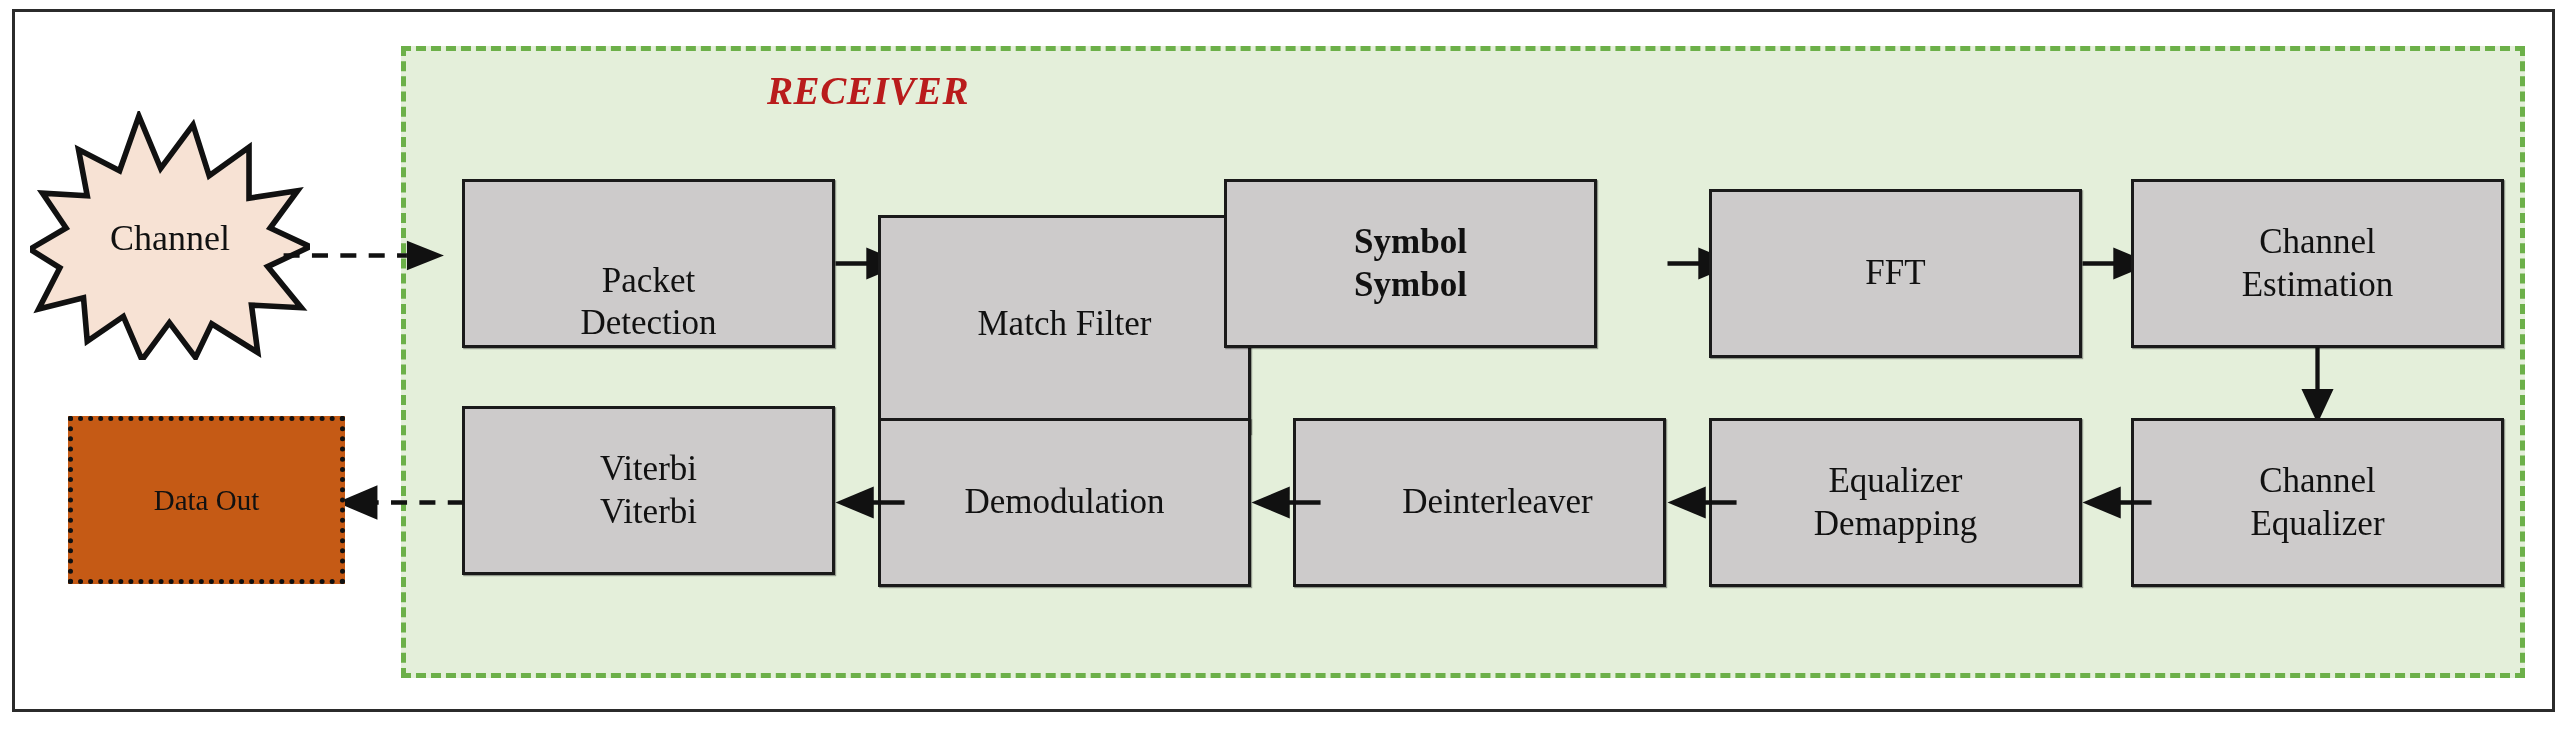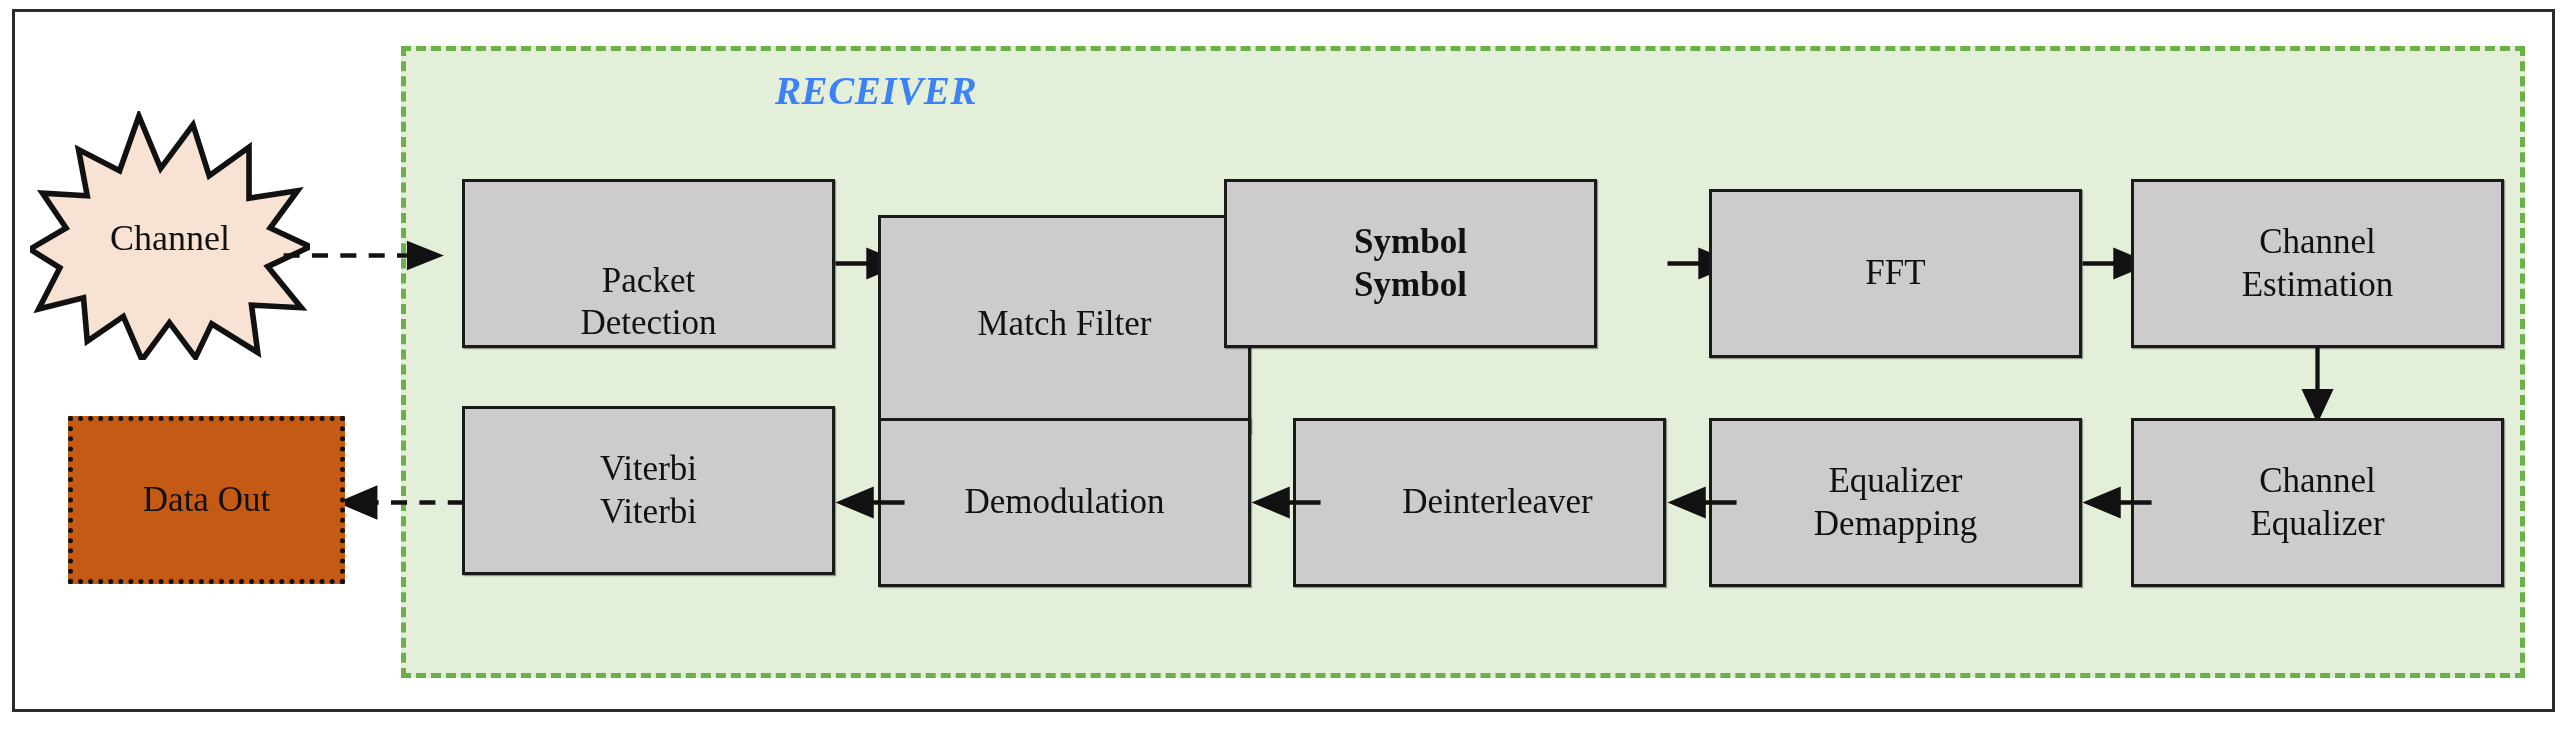--- a/index.html
+++ b/index.html
@@ -11,39 +11,39 @@
   
   .outer-frame{position:absolute;left:12.4px;top:8.7px;width:2543px;height:703px;
                border:3.1px solid #2b2b2b;background:#ffffff;box-sizing:border-box;}
 
   
   .receiver-region{position:absolute;left:401px;top:46px;width:2124px;height:632px;
                    background:#e4efda;border:5.6px dashed #6cb049;box-sizing:border-box;}
 
   .receiver-title{position:absolute;left:401px;top:68px;width:934px;
                   text-align:center;font-style:italic;font-weight:bold;
-                  font-size:39px;color:#3b82f6;letter-spacing:0.6px;padding-left:8px;}
+                  font-size:39px;color:#b91c1c;letter-spacing:0.6px;}
 
   
   .pbox{position:absolute;background:#cdcbcb;border:3.1px solid #1a1a1a;
         box-sizing:border-box;display:flex;align-items:center;justify-content:center;
         text-align:center;font-size:35px;color:#111111;line-height:1.22;
         box-shadow:1.2px 1.2px 0 rgba(0,0,0,0.35);}
   .pbox span{display:block;}
 
   
   .star-wrap{position:absolute;left:30px;top:111px;width:280px;height:249px;}
   .star-label{position:absolute;left:30px;top:217px;width:280px;text-align:center;
               font-size:36px;color:#111;}
 
   
   .dataout{position:absolute;left:68px;top:416px;width:277px;height:168px;
            background:#c55a15;border:5.6px dotted #111111;box-sizing:border-box;
            display:flex;align-items:center;justify-content:center;
-           font-size:35px;color:#111111;}
+           font-size:29px;color:#111111;}
 
   svg.arrow{position:absolute;overflow:visible;}
   .ln{stroke:#111111;stroke-width:7;fill:none;}
   .ln-dash{stroke:#111111;stroke-width:7;fill:none;stroke-dasharray:26 20;}
   .hd{fill:#111111;}
 </style>
 </head>
 <body>
 
 <div id="canvas">

